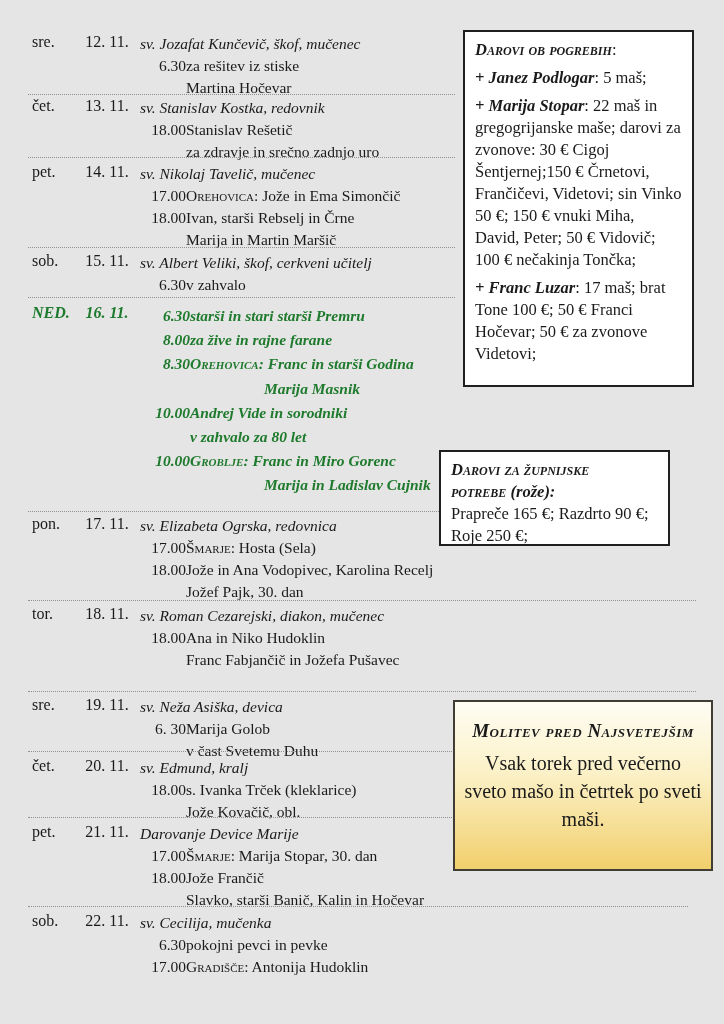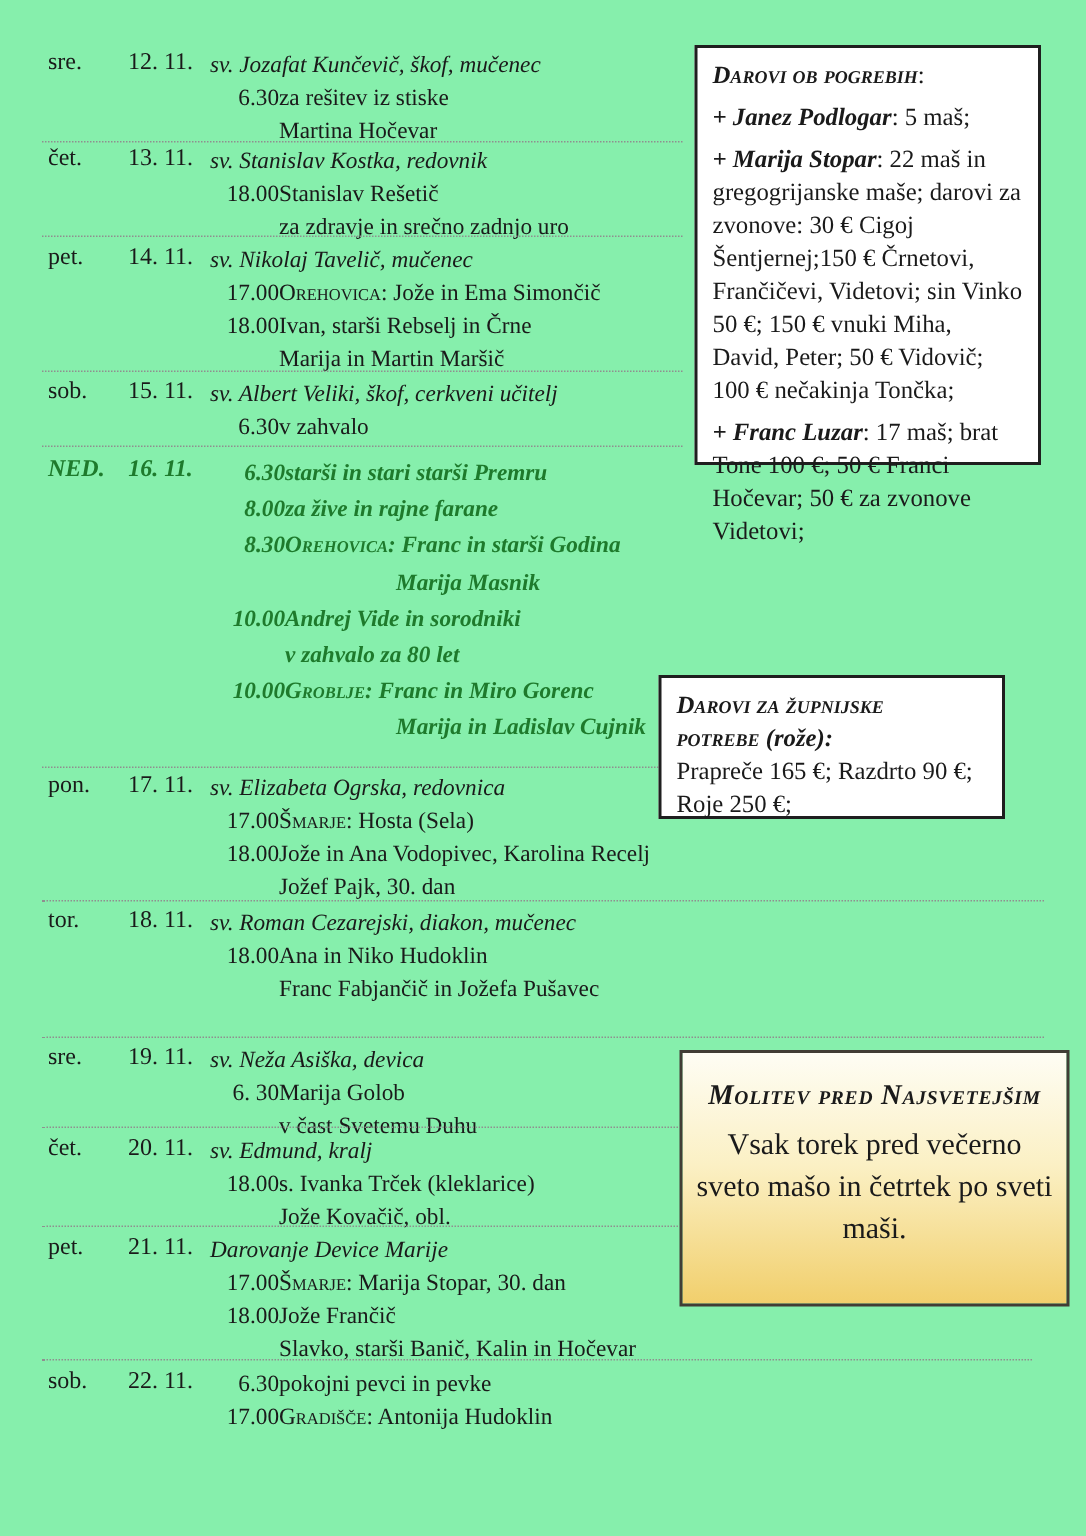--- a/index.html
+++ b/index.html
@@ -1,16 +1,16 @@
 <!DOCTYPE html>
 <html><head>
 <meta charset="utf-8">
 <style>
   html,body{margin:0;padding:0;background:#ffffff;}
-  .page{position:relative;width:724px;height:1024px;background:#86efac;overflow:hidden;
+  .page{position:relative;width:724px;height:1024px;background:#e5e5e5;overflow:hidden;
         font-family:"Liberation Serif", serif;color:#1a1a1a;text-decoration:underline;}
   
   .row{position:absolute;left:0;width:724px;}
   .day{position:absolute;left:32px;width:44px;font-size:16px;}
   .date{position:absolute;left:78px;width:58px;font-size:16px;text-align:center;}
   .content{position:absolute;left:140px;width:560px;}
   .title{font-style:italic;font-size:15.5px;line-height:22px;}
   .line{font-size:15.5px;line-height:22px;white-space:nowrap;}
   .time{display:inline-block;width:46px;text-align:right;}
   .deep{padding-left:124px;}
@@ -134,39 +134,40 @@
           <div class="title">Darovanje Device Marije</div>
           <div class="line"><span class="time">17.00</span><span class="sc">Šmarje</span><span>: Marija Stopar, 30. dan</span></div>
           <div class="line"><span class="time">18.00</span><span>Jože Frančič</span></div>
           <div class="line"><span class="time">&nbsp;</span><span>Slavko, starši Banič, Kalin in Hočevar</span></div>
         </div>
       </div>
       <div class="row" style="top: 912px;">
         <span class="day">sob.</span>
         <span class="date">22. 11.</span>
         <div class="content">
+          <div class="title">sv. Cecilija, mučenka</div>
           <div class="line"><span class="time">6.30</span><span>pokojni pevci in pevke</span></div>
           <div class="line"><span class="time">17.00</span><span class="sc">Gradišče</span><span>: Antonija Hudoklin</span></div>
         </div>
       </div>
     </div>
   <div id="seps-host">
       <div class="sep" style="top: 94px; left: 28px; width: 427px;"></div>
       <div class="sep" style="top: 157px; left: 28px; width: 427px;"></div>
       <div class="sep" style="top: 247px; left: 28px; width: 427px;"></div>
       <div class="sep" style="top: 297px; left: 28px; width: 427px;"></div>
       <div class="sep" style="top: 511px; left: 28px; width: 427px;"></div>
       <div class="sep" style="top: 600px; left: 28px; width: 668px;"></div>
       <div class="sep" style="top: 691px; left: 28px; width: 668px;"></div>
       <div class="sep" style="top: 751px; left: 28px; width: 424px;"></div>
       <div class="sep" style="top: 817px; left: 28px; width: 424px;"></div>
       <div class="sep" style="top: 906px; left: 28px; width: 660px;"></div>
     </div>
 
-  <div class="box" style="left:463px;top:30px;width:231px;height:280px;">
+  <div class="box" style="left:463px;top:30px;width:231px;height:357px;">
     <div><span class="box-h sc">Darovi ob pogrebih</span><span>:</span></div>
     <div id="funeral-entries">
         <p><b>+ Janez Podlogar</b><span>: 5 maš;</span></p>
         <p><b>+ Marija Stopar</b><span>: 22 maš in gregogrijanske maše; darovi za zvonove: 30 € Cigoj Šentjernej;150 € Črnetovi, Frančičevi, Videtovi; sin Vinko 50 €; 150 € vnuki Miha, David, Peter; 50 € Vidovič; 100 € nečakinja Tončka;</span></p>
         <p><b>+ Franc Luzar</b><span>: 17 maš; brat Tone 100 €; 50 € Franci Hočevar; 50 € za zvonove Videtovi;</span></p>
       </div>
   </div>
 
   <div class="box" style="left:439px;top:450px;width:231px;height:96px;">
     <div class="box-h sc">Darovi za župnijske</div>

